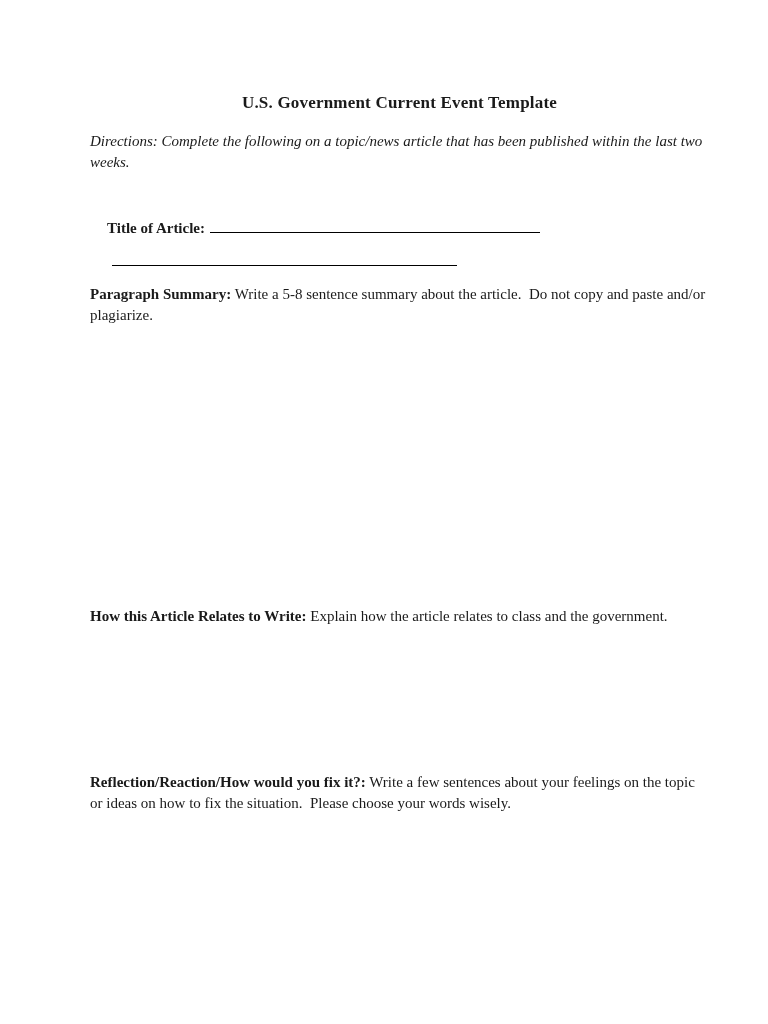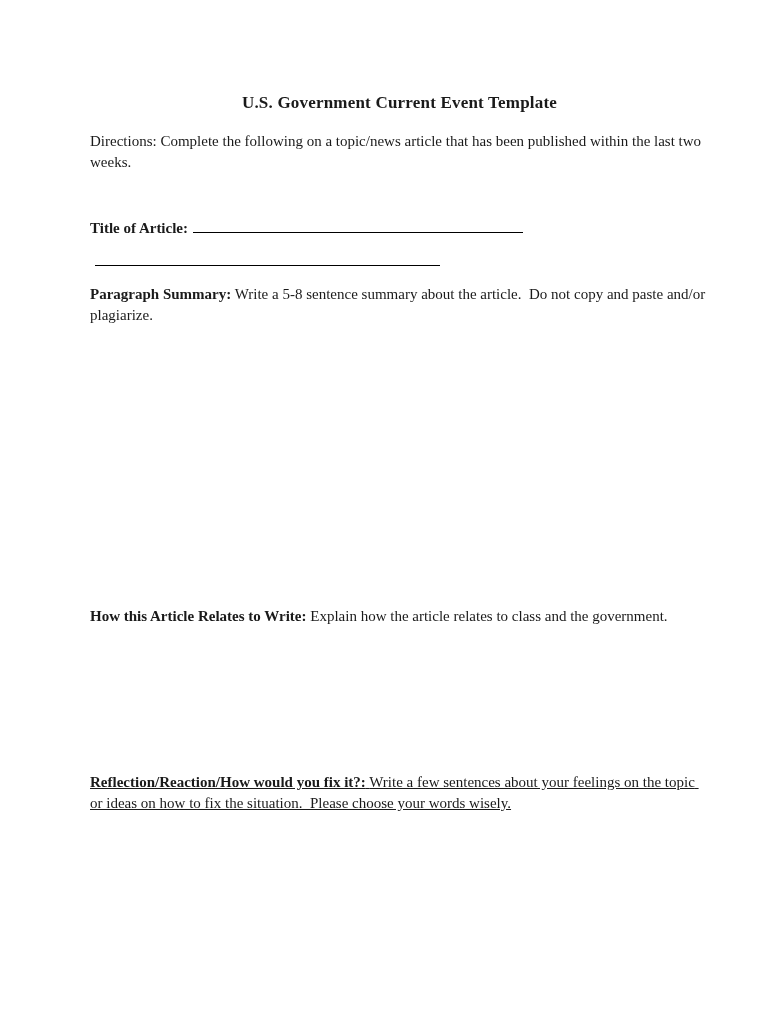--- a/index.html
+++ b/index.html
@@ -25,23 +25,25 @@
     font-size: 17px;
     line-height: 19px;
     font-weight: bold;
     text-align: center;
     letter-spacing: 0.2px;
   }
   .directions {
     margin: 19px 0 0 0;
     line-height: 21px;
     white-space: pre-wrap;
+    font-style: italic;
   }
   .fields {
     margin-top: 45px;
+    margin-left: 17px;
   }
   .field-row {
     line-height: 21px;
     margin-bottom: 12px;
     white-space: nowrap;
   }
   .field-label {
     font-weight: bold;
   }
   .blank {
@@ -59,21 +61,21 @@
     line-height: 21px;
   }
   .section-heading {
     font-weight: bold;
   }
   .section-instructions {
     white-space: pre-wrap;
   }
   .section-summary   { }
   .section-relates   { margin-top: 280px; }
-  .section-reflection{ margin-top: 145px; text-decoration: underline; }
+  .section-reflection{ margin-top: 145px; }
 </style>
 </head>
 <body>
 
 <div class="page">
 
   <h1 class="doc-title">U.S. Government Current Event Template</h1>
 
   <p class="directions">Directions: Complete the following on a topic/news article that has been published within the last two weeks.</p>
 

